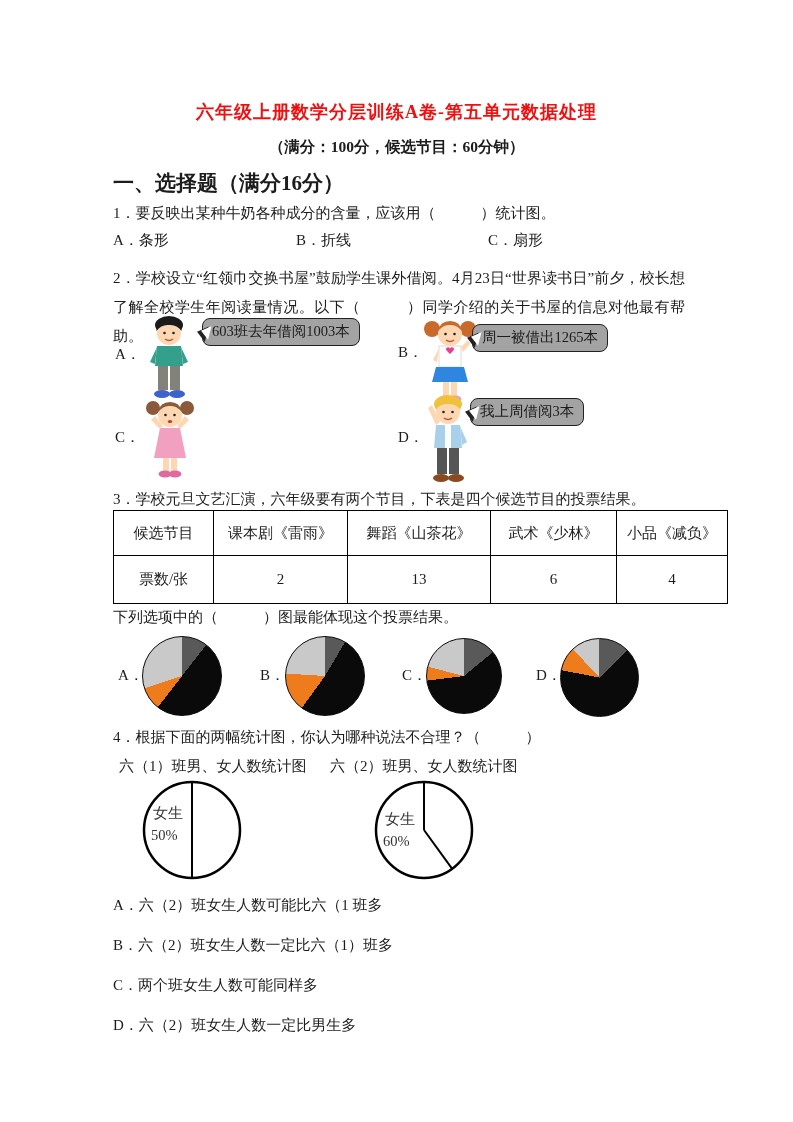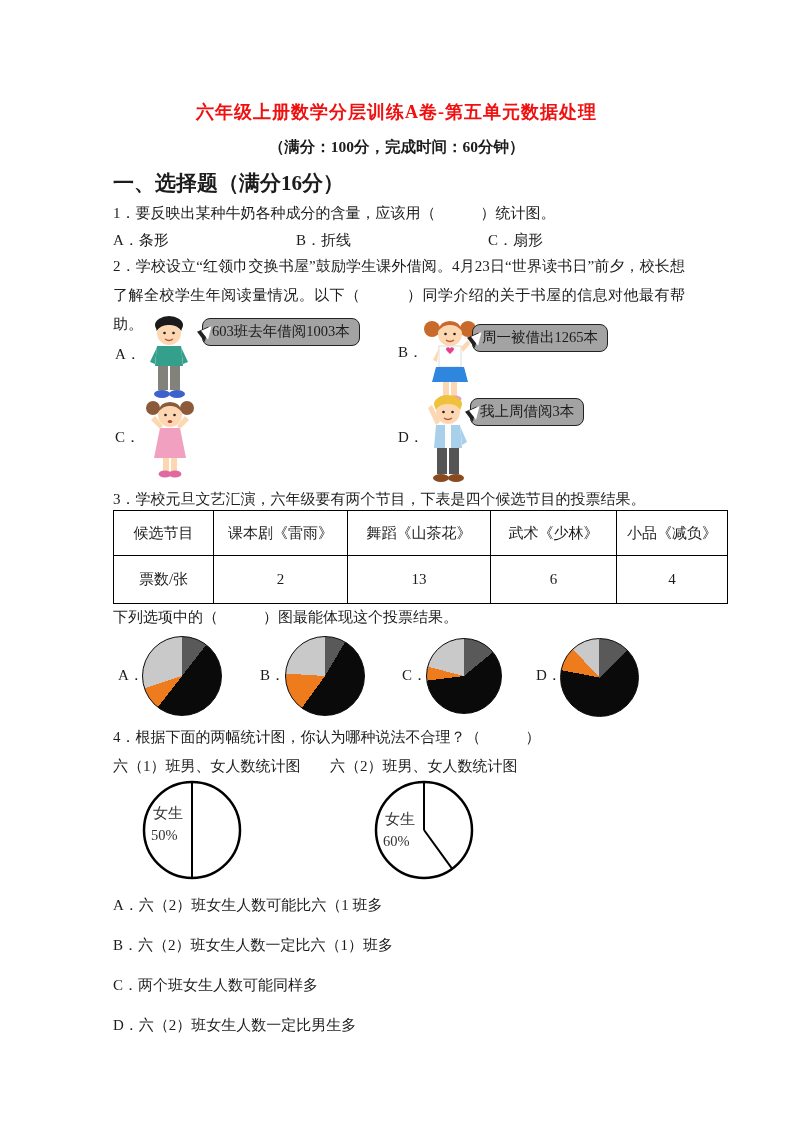--- a/index.html
+++ b/index.html
@@ -30,29 +30,29 @@
   .svgt{font-size:15px;fill:#333;}
   .svgt2{font-size:14.5px;fill:#333;}
   .bopt{position:absolute;left:113px;font-size:15px;}
 </style>
 </head>
 <body>
 
 <div class="page">
 
   <h1 class="title">六年级上册数学分层训练A卷-第五单元数据处理</h1>
-  <div class="subtitle">（满分：100分，完成时间：60分钟）</div>
+  <div class="subtitle">（满分：100分，候选节目：60分钟）</div>
   <div class="section">一、选择题（满分16分）</div>
 
   <div class="qtext" style="top:199px;">1．要反映出某种牛奶各种成分的含量，应该用（　　　）统计图。</div>
   <span class="opt" style="left:113px;top:231px;">A．条形</span>
   <span class="opt" style="left:296px;top:231px;">B．折线</span>
   <span class="opt" style="left:488px;top:231px;">C．扇形</span>
 
-  <div class="qtext" style="top:252px;">2．学校设立“红领巾交换书屋”鼓励学生课外借阅。4月23日“世界读书日”前夕，校长想了解全校学生年阅读量情况。以下（　　　）同学介绍的关于书屋的信息对他最有帮助。</div>
+  <div class="qtext" style="top:264px;">2．学校设立“红领巾交换书屋”鼓励学生课外借阅。4月23日“世界读书日”前夕，校长想了解全校学生年阅读量情况。以下（　　　）同学介绍的关于书屋的信息对他最有帮助。</div>
 
   <span class="chlabel" style="left:115px;top:345px;">A．</span>
   <svg class="charimg" style="left:138px;top:312px;" width="62" height="92" viewBox="0 0 62 92">
     <ellipse cx="31" cy="13" rx="14" ry="9" fill="#1b1b1b"></ellipse>
     <circle cx="31" cy="21" r="12" fill="#fcd7b2"></circle>
     <path d="M18 19 Q20 8 31 8 Q42 8 44 19 Q38 12 31 13 Q24 12 18 19 Z" fill="#1b1b1b"></path>
     <circle cx="26.5" cy="21" r="1.3" fill="#222"></circle>
       <circle cx="35.5" cy="21" r="1.3" fill="#222"></circle>
     <path d="M27 27 Q31 30 35 27" stroke="#b5543a" stroke-width="1.4" fill="none"></path>
     <path d="M19 34 L43 34 L45 54 L17 54 Z" fill="#34a08c"></path>
@@ -159,21 +159,21 @@
   <div class="pie" style="left: 285px; top: 636px; width: 78px; height: 78px; background: conic-gradient(rgb(89, 89, 89) 0deg, rgb(89, 89, 89) 30.6deg, rgb(10, 10, 10) 30.6deg, rgb(10, 10, 10) 216deg, rgb(239, 124, 28) 216deg, rgb(239, 124, 28) 273.6deg, rgb(201, 201, 201) 273.6deg, rgb(201, 201, 201) 360deg);"></div>
 
   <span class="pielabel" style="left:402px;top:666px;">C．</span>
   <div class="pie" style="left: 426px; top: 638px; width: 74px; height: 74px; background: conic-gradient(rgb(89, 89, 89) 0deg, rgb(89, 89, 89) 50.4deg, rgb(10, 10, 10) 50.4deg, rgb(10, 10, 10) 262.8deg, rgb(239, 124, 28) 262.8deg, rgb(239, 124, 28) 284.4deg, rgb(201, 201, 201) 284.4deg, rgb(201, 201, 201) 360deg);"></div>
 
   <span class="pielabel" style="left:536px;top:666px;">D．</span>
   <div class="pie" style="left: 560px; top: 638px; width: 77px; height: 77px; background: conic-gradient(rgb(89, 89, 89) 0deg, rgb(89, 89, 89) 45deg, rgb(10, 10, 10) 45deg, rgb(10, 10, 10) 280.8deg, rgb(239, 124, 28) 280.8deg, rgb(239, 124, 28) 316.8deg, rgb(201, 201, 201) 316.8deg, rgb(201, 201, 201) 360deg);"></div>
 
   <div class="qtext" style="top:723px;">4．根据下面的两幅统计图，你认为哪种说法不合理？（　　　）</div>
 
-  <span class="charttitle" style="left:113px;top:757px;">六（1）班男、女人数统计图</span>
+  <span class="charttitle" style="left:119px;top:757px;">六（1）班男、女人数统计图</span>
   <span class="charttitle" style="left:330px;top:757px;">六（2）班男、女人数统计图</span>
 
   <svg class="statpie" style="left:136px;top:774px;" width="112" height="112" viewBox="0 0 112 112">
     <circle cx="56" cy="56" r="48" fill="#ffffff" stroke="#000" stroke-width="2.5"></circle>
     <g>
         <line x1="56" y1="56" x2="56" y2="8" stroke="#000" stroke-width="2"></line>
         <line x1="56" y1="56" x2="56.00000000000001" y2="104" stroke="#000" stroke-width="2"></line>
       </g>
     <text x="17" y="44" class="svgt">女生</text>
     <text x="15" y="66" class="svgt2">50%</text>

